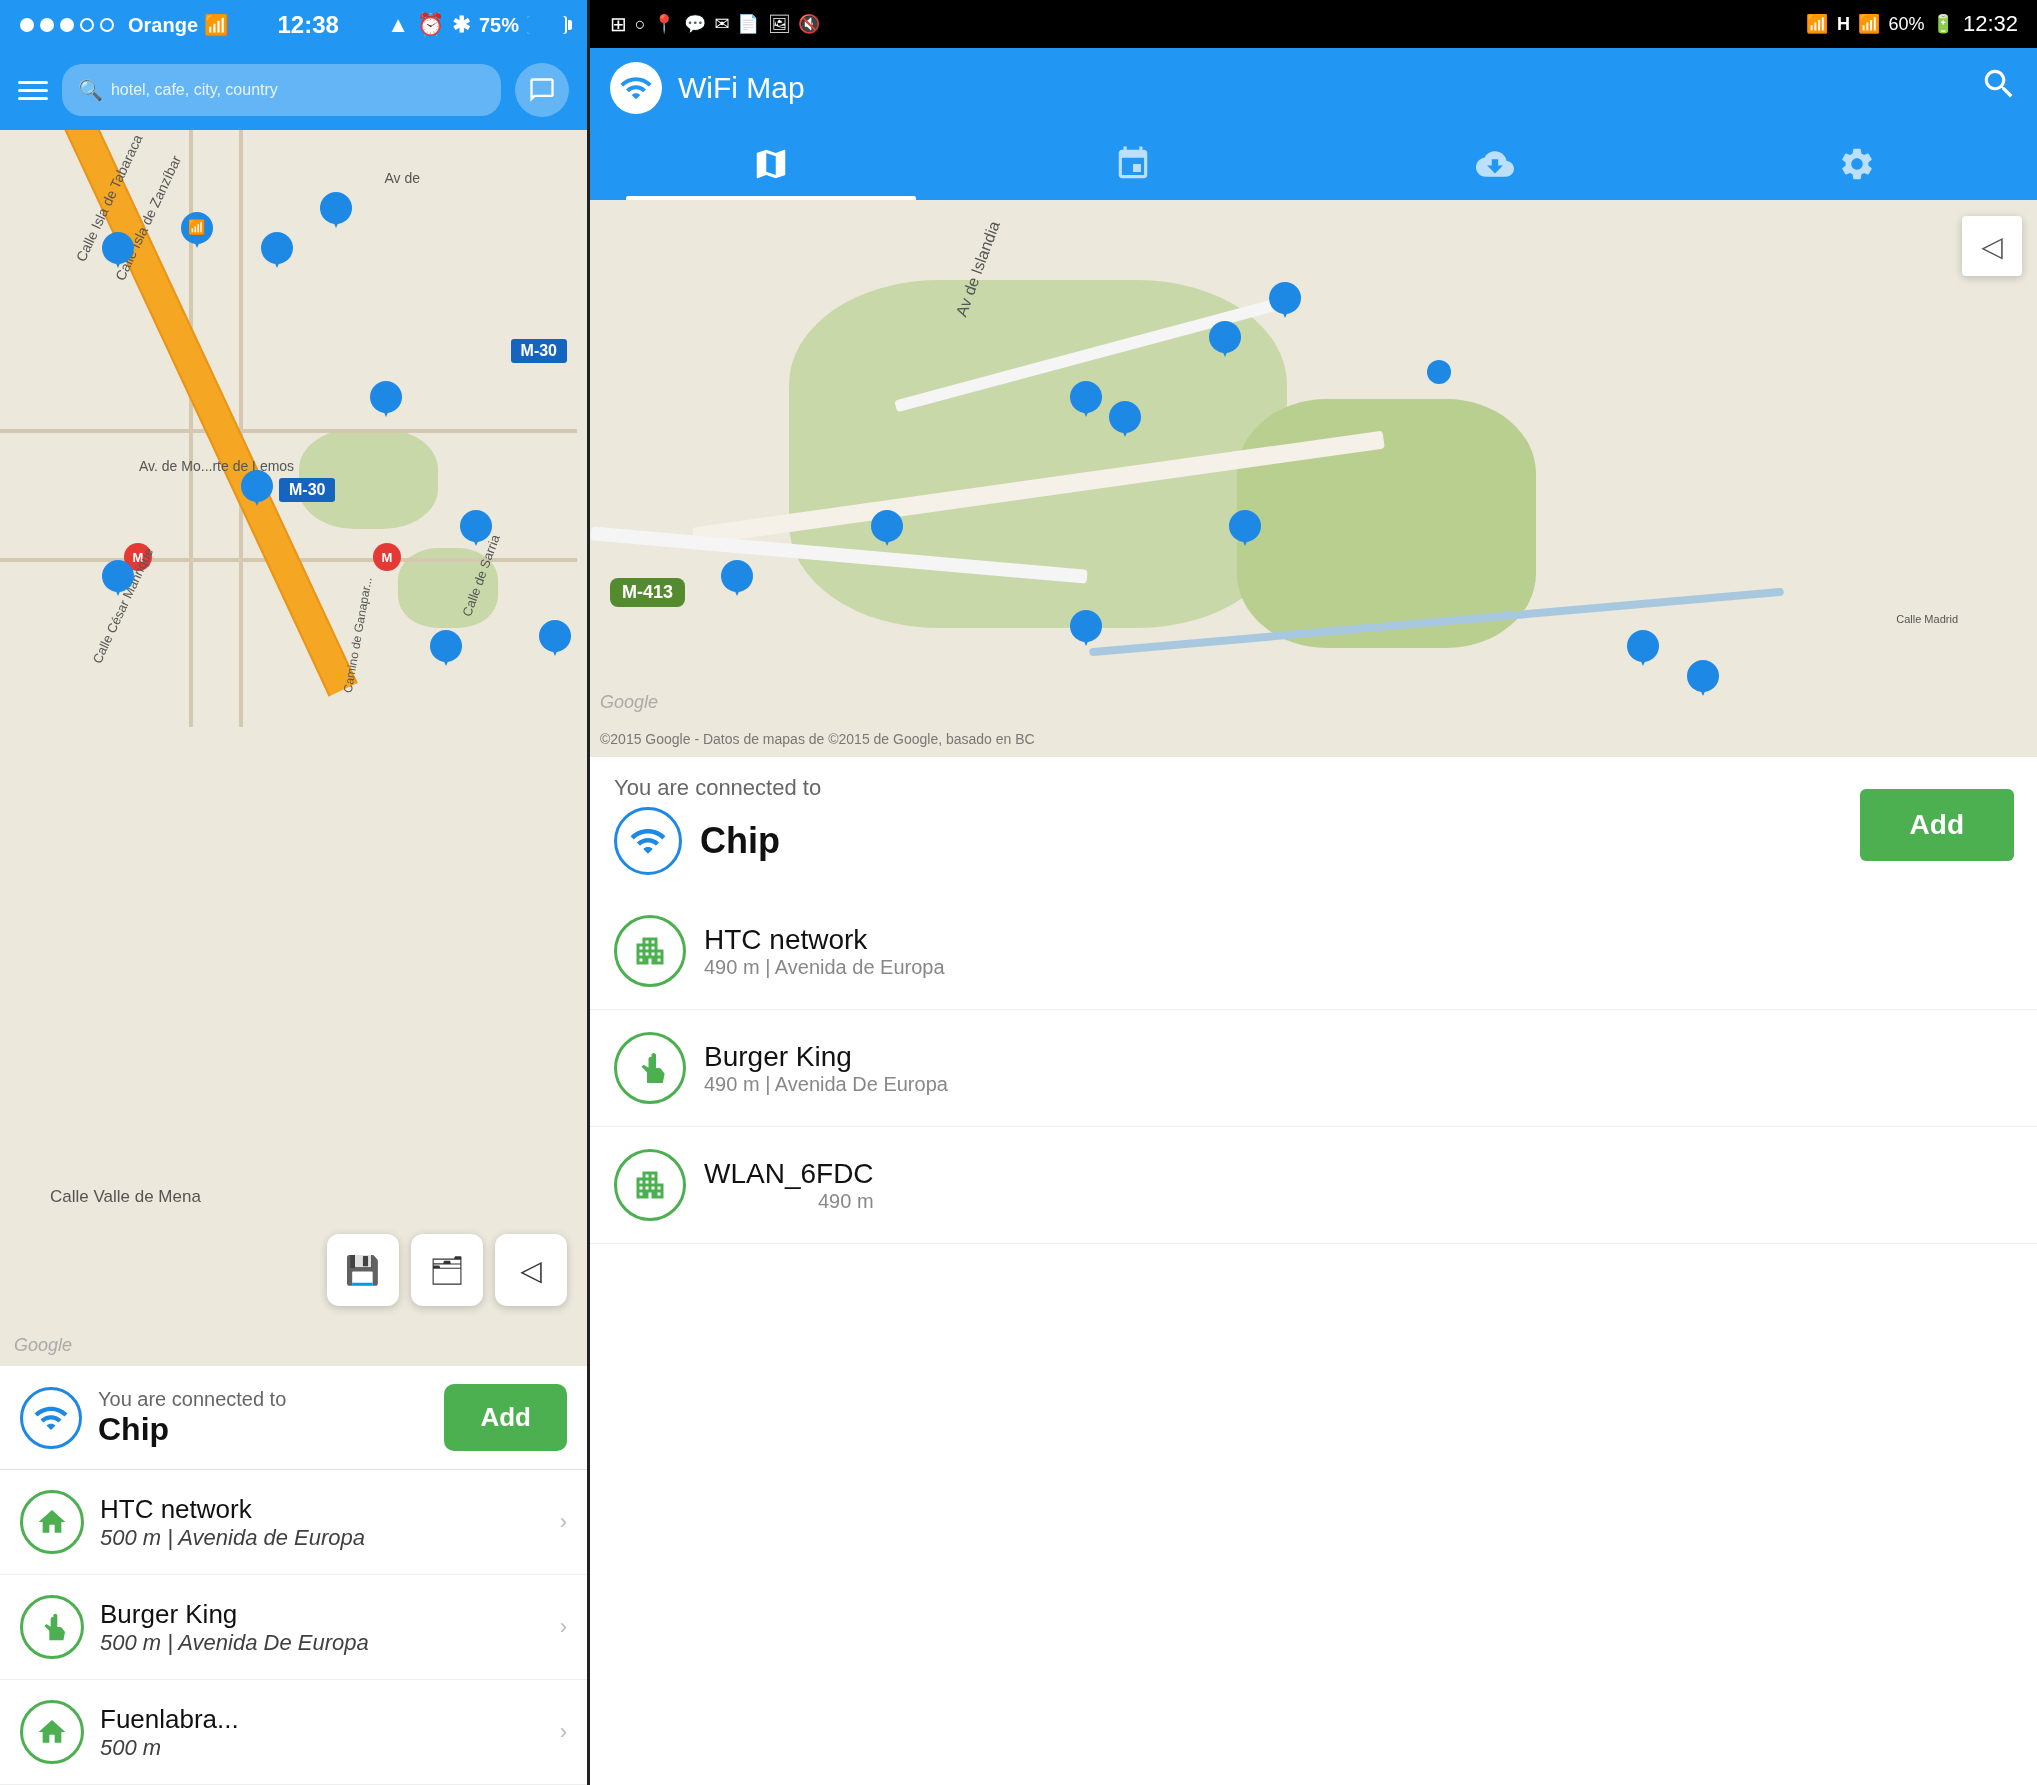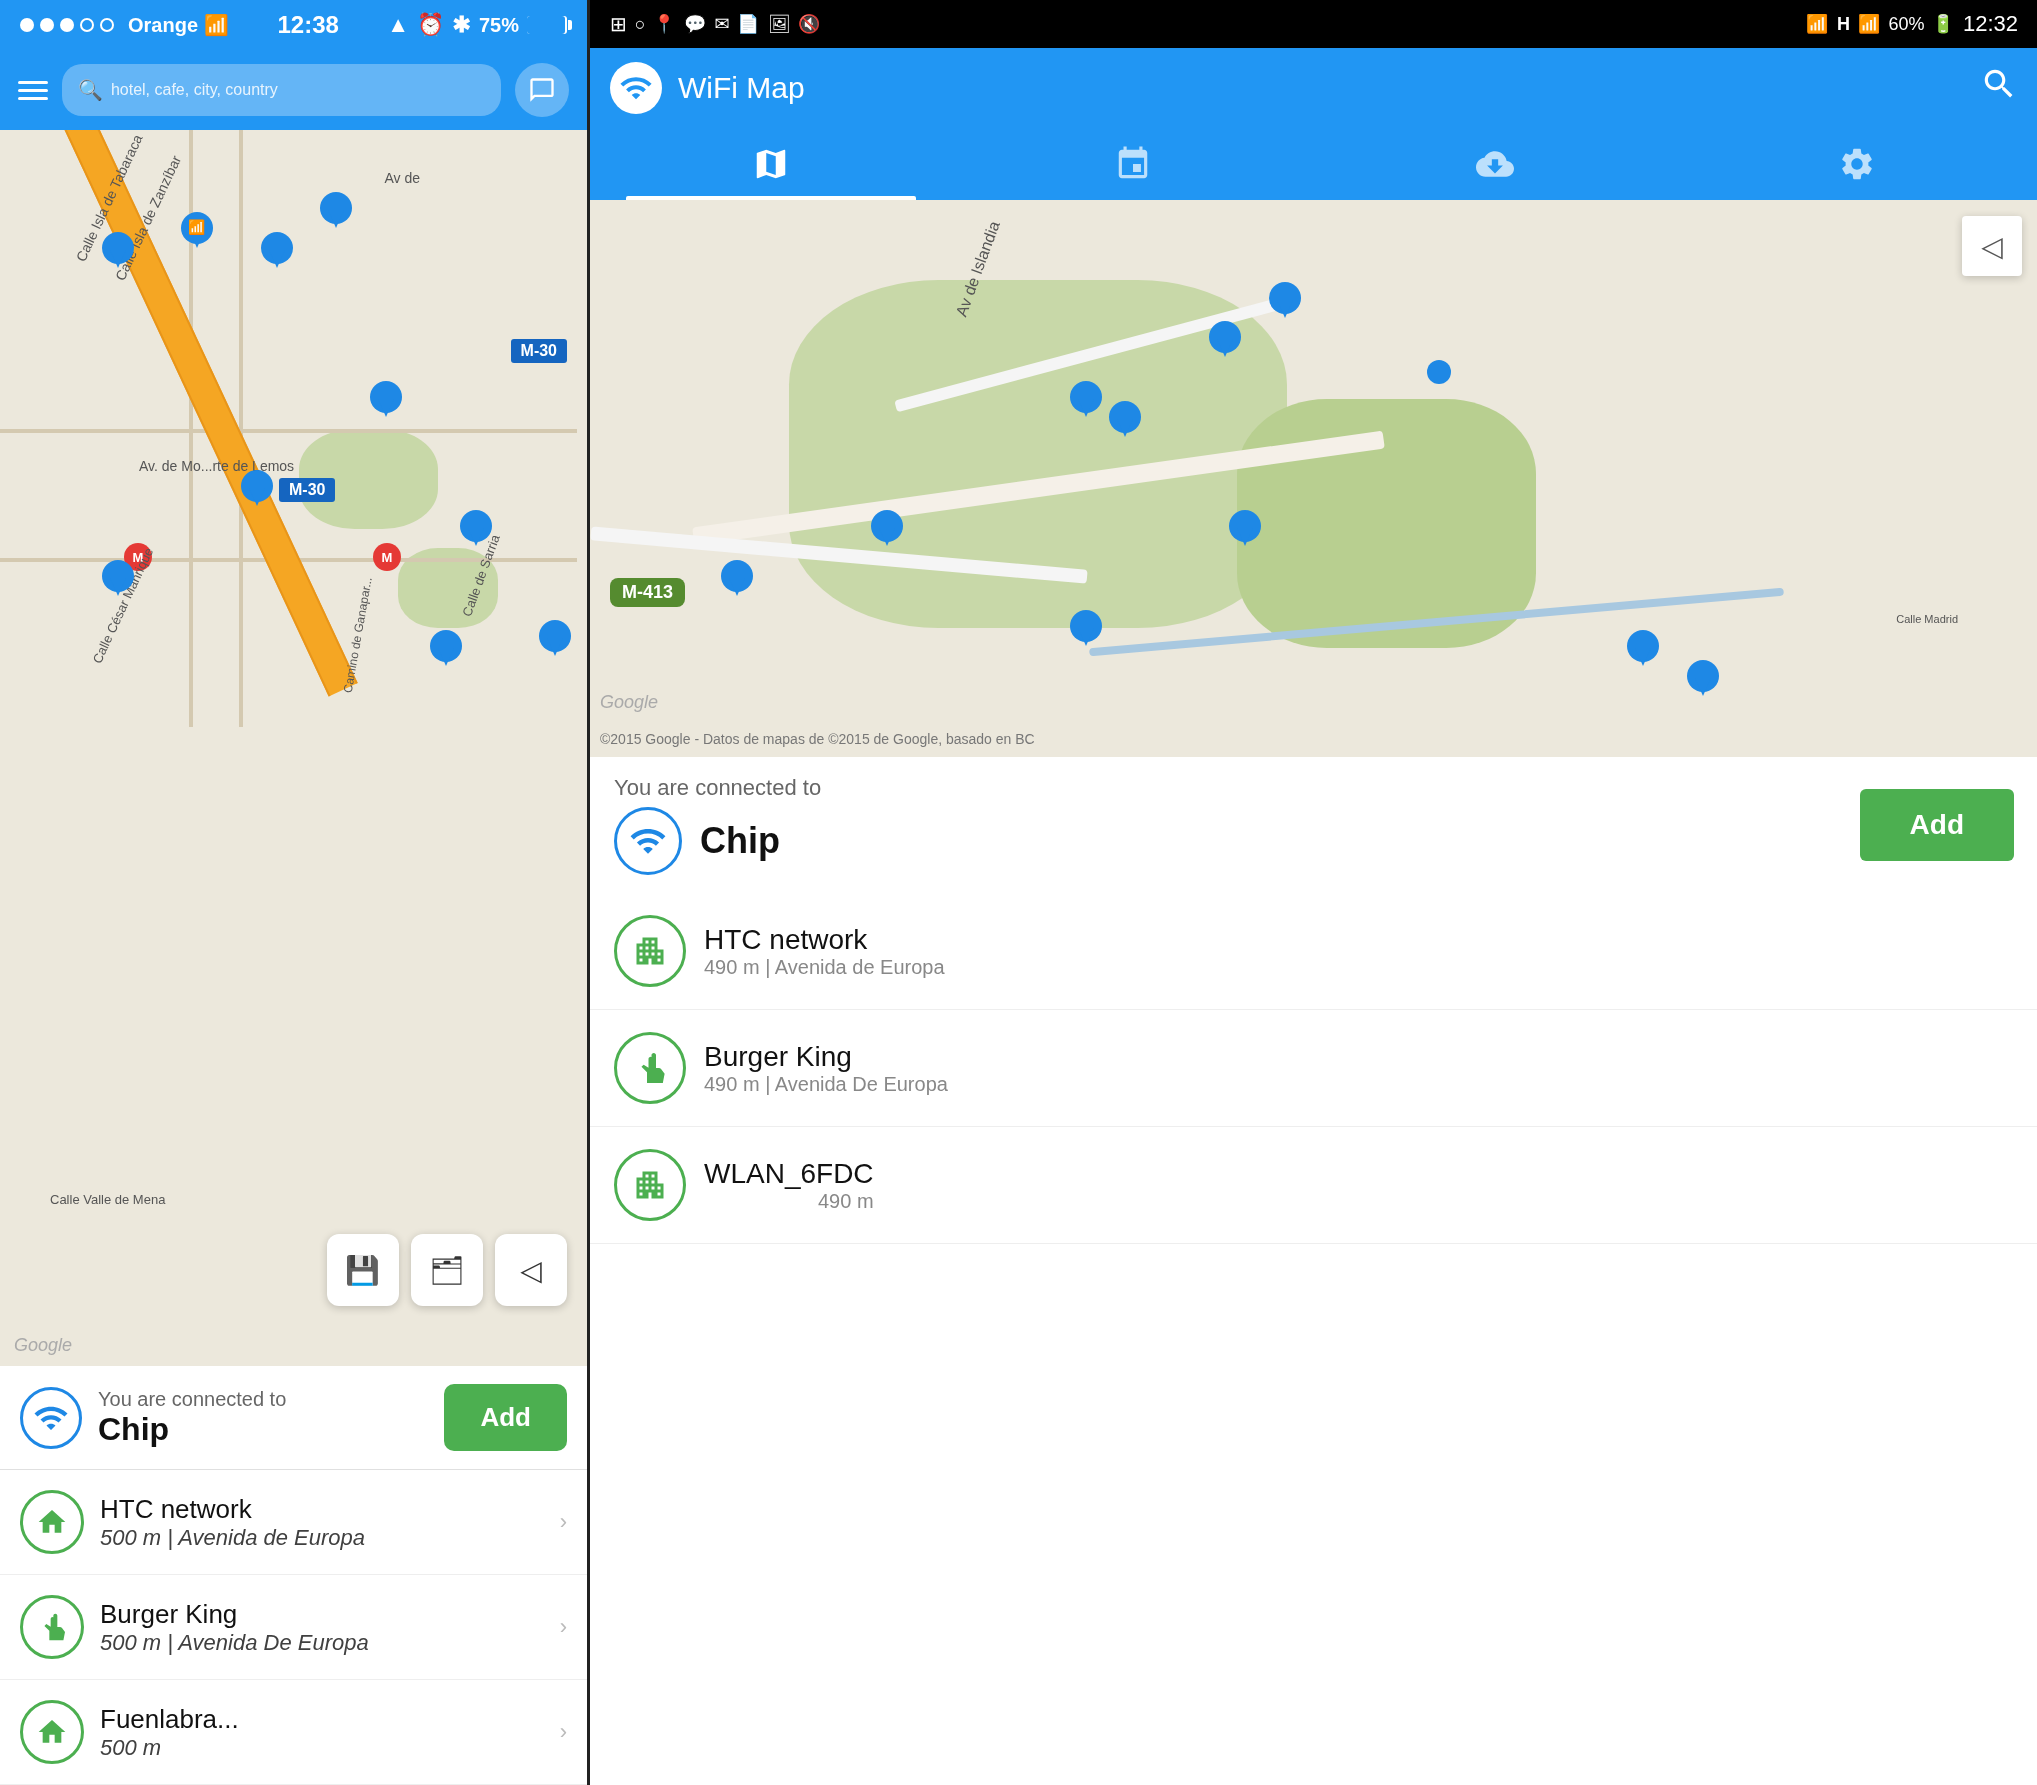--- a/index.html
+++ b/index.html
@@ -472,21 +472,21 @@
     <div class="road-label-box" style="top:348px;left:279px;">M-30</div>
 
     <div class="metro-icon" style="top:413px;left:373px;">M</div>
     <div class="metro-icon" style="top:413px;left:124px;">M</div>
 
     <div style="position:absolute;top:60px;left:40px;font-size:14px;color:#555;transform:rotate(-65deg);white-space:nowrap;">Calle Isla de Tabaraca</div>
     <div style="position:absolute;top:80px;left:80px;font-size:14px;color:#555;transform:rotate(-65deg);white-space:nowrap;">Calle Isla de Zanzíbar</div>
     <div style="position:absolute;top:40px;right:167px;font-size:14px;color:#555;white-space:nowrap;">Av de</div>
     <div style="position:absolute;top:328px;left:139px;font-size:14px;color:#555;white-space:nowrap;">Av. de Mo...rte de Lemos</div>
     <div style="position:absolute;top:468px;left:60px;font-size:13px;color:#555;transform:rotate(-65deg);white-space:nowrap;">Calle César Manrique</div>
-    <div style="position:absolute;bottom:159px;left:50px;font-size:13px;color:#555;white-space:nowrap;">Calle Valle de Mena</div>
+    <div style="position:absolute;bottom:159px;left:50px;font-size:17px;color:#555;white-space:nowrap;">Calle Valle de Mena</div>
     <div style="position:absolute;top:498px;left:299px;font-size:12px;color:#555;transform:rotate(-80deg);white-space:nowrap;">Camino de Ganapar...</div>
     <div style="position:absolute;top:438px;left:438px;font-size:13px;color:#555;transform:rotate(-70deg);white-space:nowrap;">Calle de Sarria</div>
 
     <svg style="position:absolute;top:80px;left:179px;" width="36" height="44" viewBox="0 0 36 44">
         <ellipse cx="18" cy="18" rx="16" ry="16" fill="#1E88E5"></ellipse>
         <path d="M18 38 L10 20 L26 20 Z" fill="#1E88E5"></path>
         <text x="18" y="22" text-anchor="middle" font-size="14" fill="white">📶</text>
       </svg>
     <svg style="position:absolute;top:100px;left:100px;" width="36" height="44" viewBox="0 0 36 44">
         <ellipse cx="18" cy="18" rx="16" ry="16" fill="#1E88E5"></ellipse>

